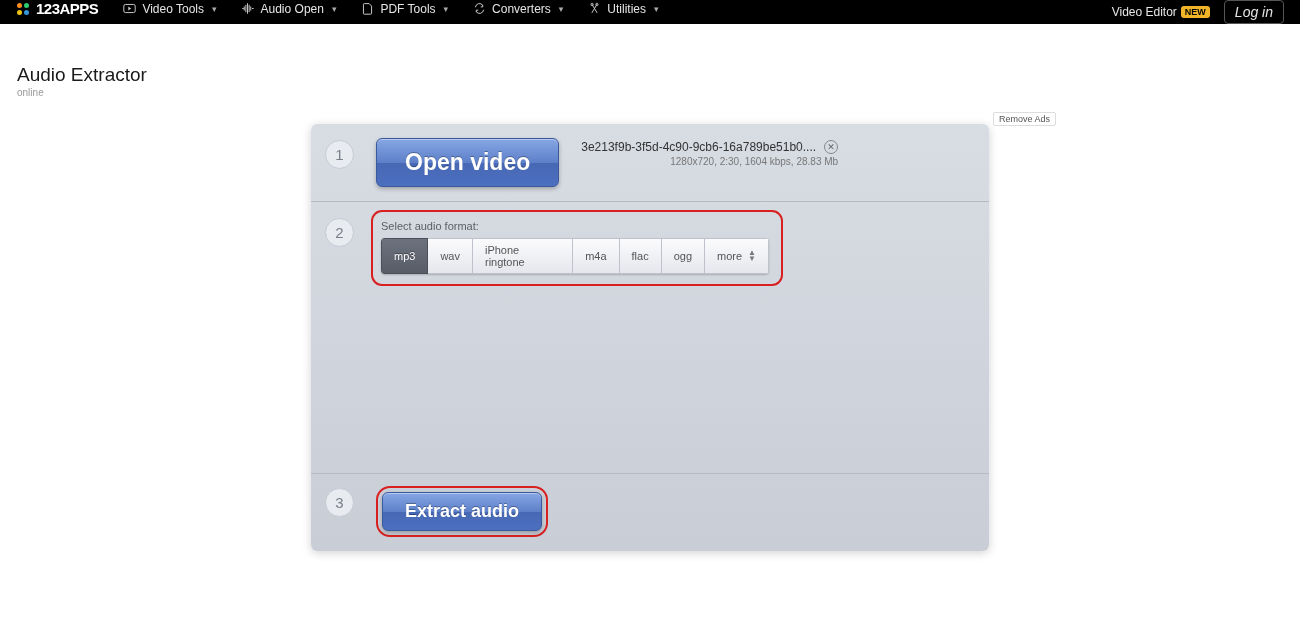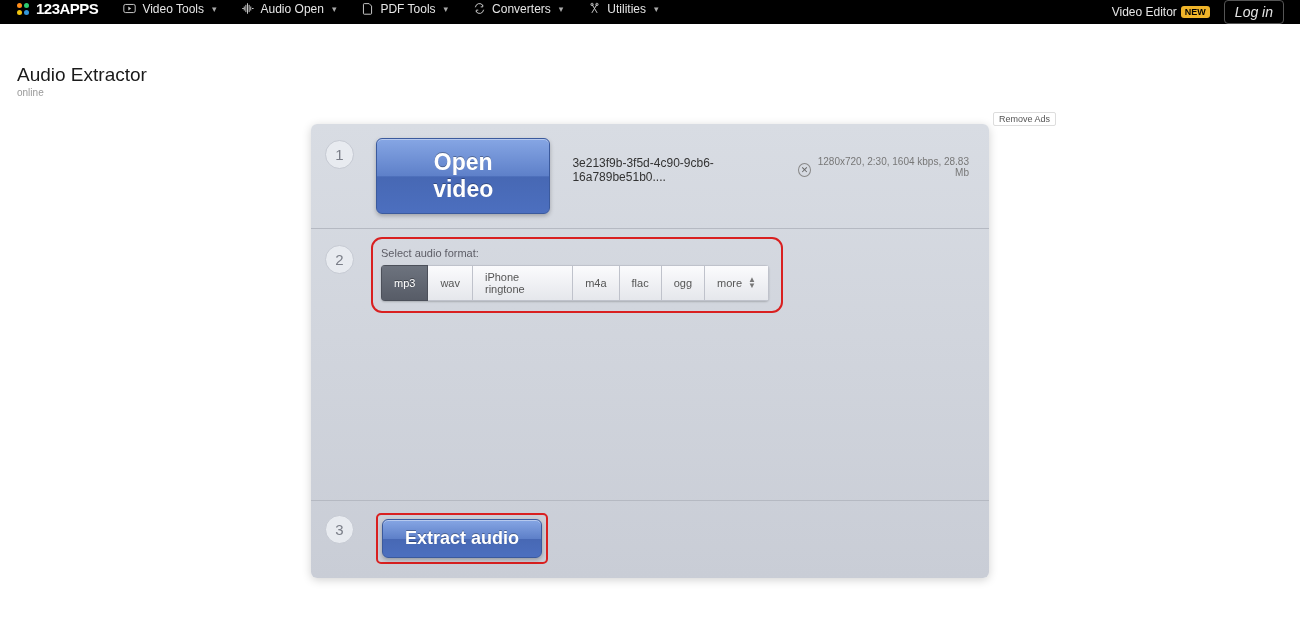--- a/index.html
+++ b/index.html
@@ -174,23 +174,23 @@
       border: 1px solid #3b5a9d;
       border-radius: 6px;
       padding: 10px 28px;
       box-shadow: 0 2px 4px rgba(0,0,0,0.25), inset 0 1px 0 rgba(255,255,255,0.4);
       text-shadow: 0 -1px 0 rgba(0,0,0,0.3);
       cursor: pointer;
     }
 
     .file-info {
       display: flex;
-      flex-direction: row;
+      flex-direction: column;
       gap: 2px;
-      margin-top: 18px;
+      margin-top: 2px;
     }
     .file-row {
       display: flex;
       align-items: center;
       gap: 8px;
     }
     .file-name {
       color: #333;
       font-size: 12px;
     }
@@ -262,21 +262,21 @@
       font-size: 8px;
       line-height: 6px;
       color: #777;
       display: flex;
       flex-direction: column;
     }
 
     
     .red-frame-3 {
       border: 2px solid #d92020;
-      border-radius: 5px;
+      border-radius: 14px;
       padding: 4px;
       display: inline-block;
     }
   </style>
 </head>
 <body>
 
 <div class="navbar">
   <div class="nav-left">
     <div class="logo">

